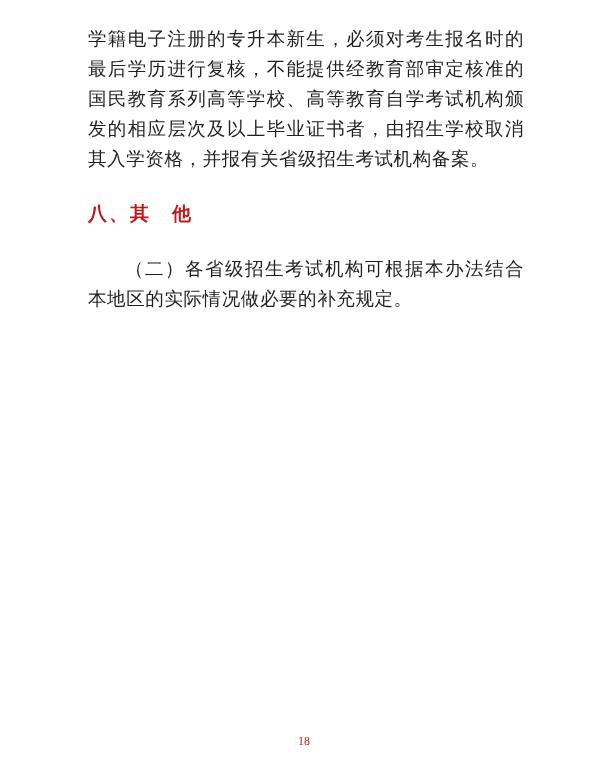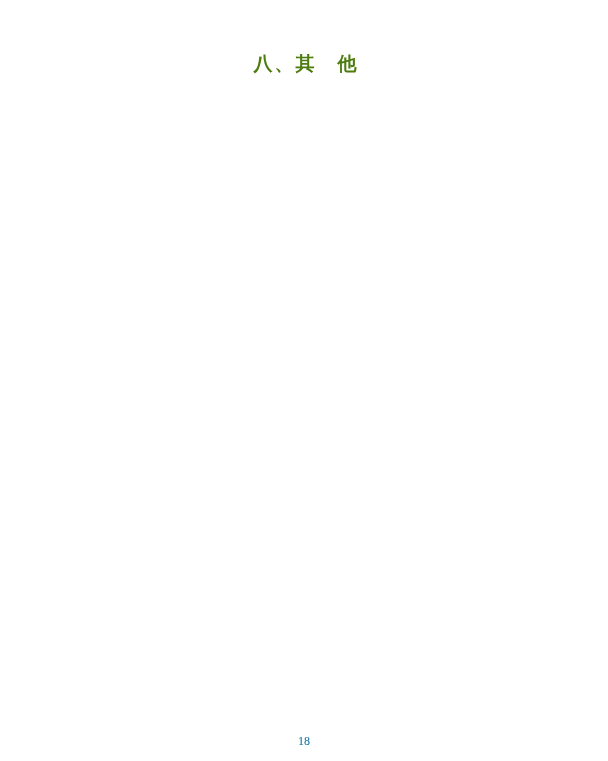--- a/index.html
+++ b/index.html
@@ -32,36 +32,38 @@
   }
   .para.indent {
     text-indent: 2em;
   }
   .heading {
     margin: 24px 0 26px 0;
     font-size: 19px;
     font-weight: bold;
     line-height: 30px;
     letter-spacing: 2px;
-    text-align: center;
-    color: #4d7c0f;
+    text-align: left;
+    color: #b91c1c;
   }
   .page-number {
     position: absolute;
     left: 0;
     bottom: 12px;
     width: 100%;
     text-align: center;
     font-size: 12px;
     line-height: 16px;
-    color: #0369a1;
+    color: #b91c1c;
     font-family: "Liberation Serif", "DejaVu Serif", serif;
   }
 </style>
 </head>
 <body>
 
 <div class="page">
   <div class="content">
+    <p class="para">学籍电子注册的专升本新生，必须对考生报名时的最后学历进行复核，不能提供经教育部审定核准的国民教育系列高等学校、高等教育自学考试机构颁发的相应层次及以上毕业证书者，由招生学校取消其入学资格，并报有关省级招生考试机构备案。</p>
     <h2 class="heading">八、其　他</h2>
+    <p class="para indent">（二）各省级招生考试机构可根据本办法结合本地区的实际情况做必要的补充规定。</p>
   </div>
   <div class="page-number">18</div>
 </div>
 
 </body></html>

